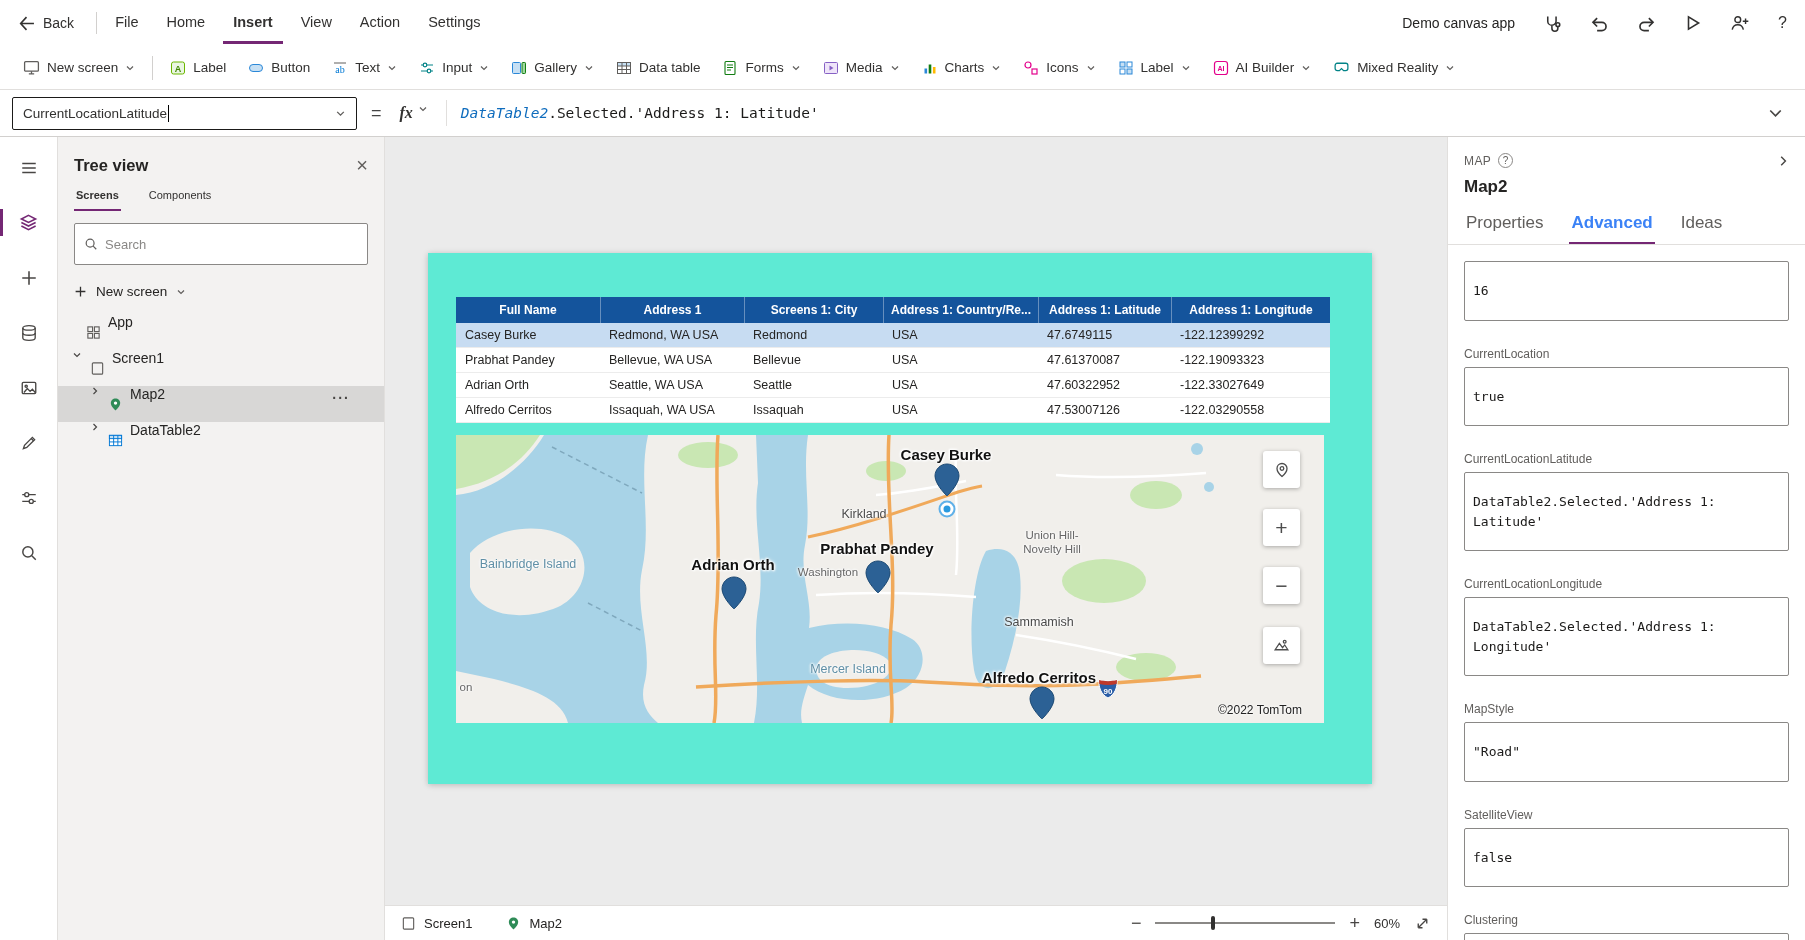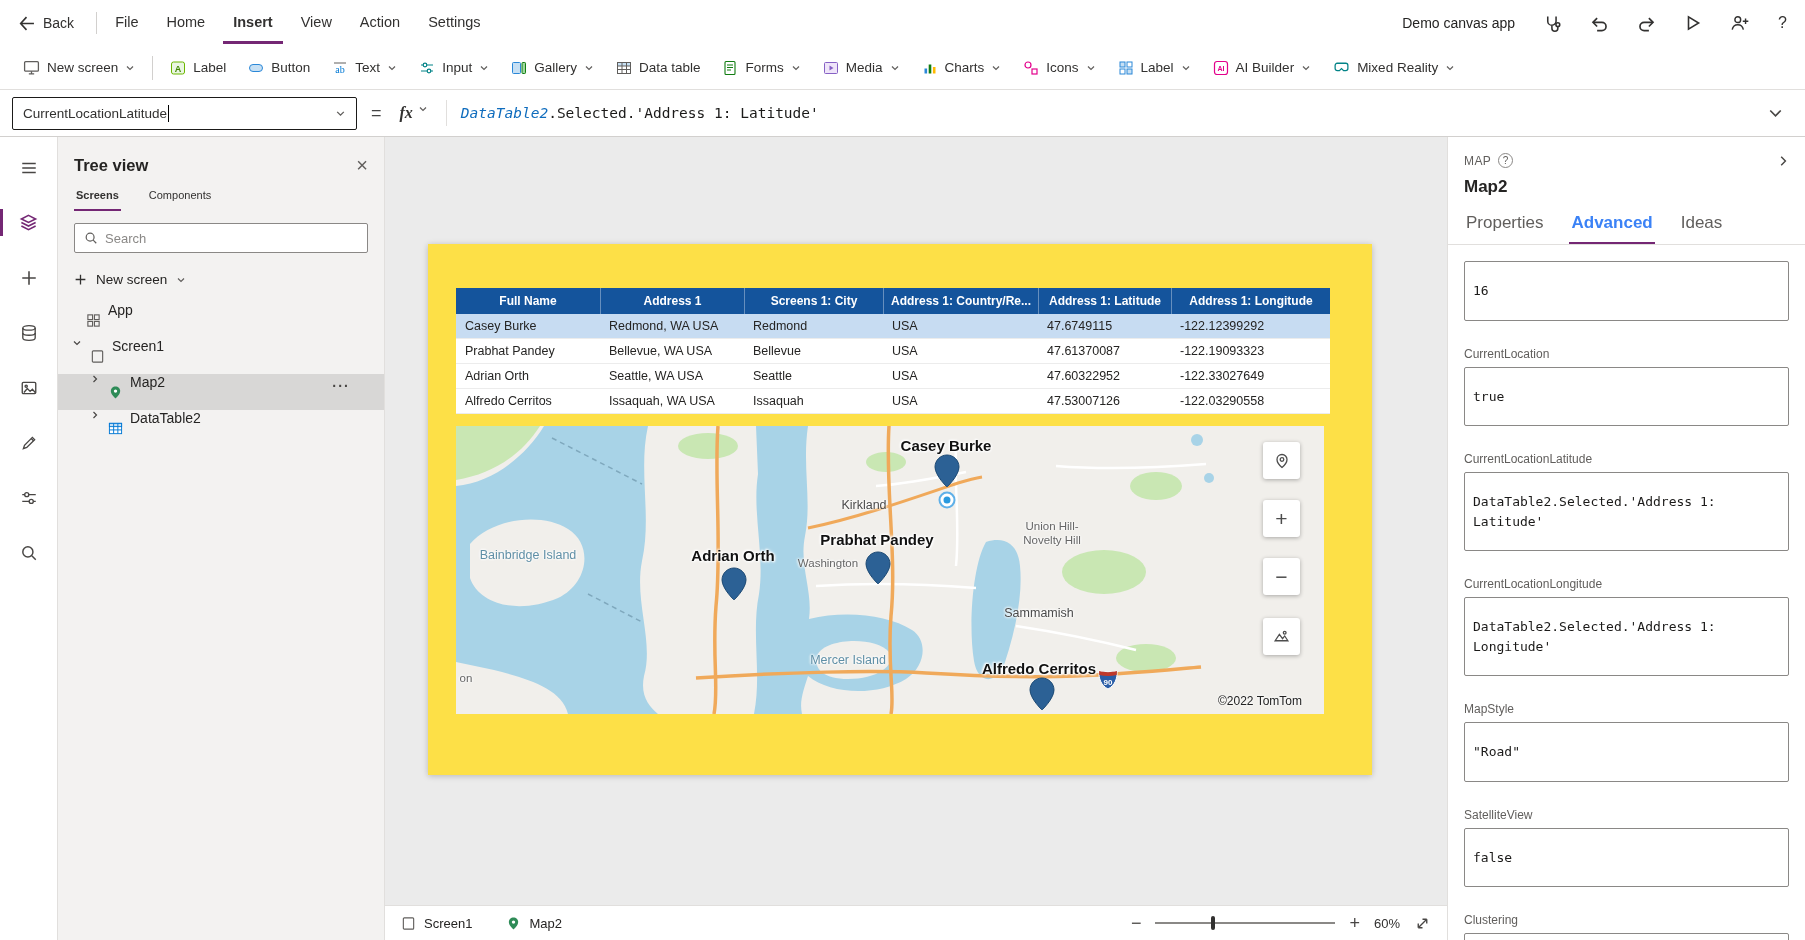--- a/index.html
+++ b/index.html
@@ -52,36 +52,36 @@
   .rail-btn.selected::before{content:"";position:absolute;left:0;top:14px;bottom:14px;width:3px;background:var(--accent)}
 
   
   .tree-panel{position:absolute;left:58px;top:137px;width:327px;bottom:0;background:#f3f2f1;border-right:1px solid var(--brd)}
   .tp-header{display:flex;align-items:center;justify-content:space-between;padding:18px 16px 6px}
   .tp-title{font-size:16.5px;font-weight:700;color:#252423}
   .tp-close{font-size:20px;color:#605e5c;cursor:pointer;line-height:1}
   .tp-tabs{display:flex;gap:26px;padding:0 16px;margin-top:2px}
   .tp-tab{font-size:11px;color:var(--txt);padding:6px 2px 8px;cursor:pointer;border-bottom:2px solid transparent}
   .tp-tab.active{font-weight:600;border-bottom-color:var(--accent)}
-  .tp-search{margin:12px 16px 10px;height:30px;background:#fff;border:1px solid #8a8886;border-radius:2px;display:flex;align-items:center;padding:0 9px;gap:7px}
+  .tp-search{margin:12px 16px 10px;height:42px;background:#fff;border:1px solid #8a8886;border-radius:2px;display:flex;align-items:center;padding:0 9px;gap:7px}
   .tp-search input{border:none;outline:none;flex:1;font-size:13px;background:transparent;font-family:"Liberation Sans",sans-serif;color:#323130}
   .tp-search input::placeholder{color:#8a8886}
   .tp-newscreen{display:flex;align-items:center;gap:9px;padding:9px 16px;font-size:13.5px;cursor:pointer;color:#252423}
   .tree{margin-top:6px}
   .tree-row{height:36px;display:flex;gap:7px;font-size:14px;cursor:pointer;color:#252423}
   .tree-row.selected{background:#d8d7d6}
   .tree-row .more{margin-left:auto;margin-right:34px;letter-spacing:2px;font-weight:700;color:#484644}
   .pl-app{padding-left:28px}
   .pl-screen{padding-left:13px}
   .pl-child{padding-left:31px}
   .tw-chev{color:#484644;width:12px;display:flex;justify-content:center}
 
   
   .canvas-area{position:absolute;left:385px;top:137px;width:1062px;height:768px;background:#ebebeb;overflow:hidden}
-  .app-screen{position:absolute;left:43px;top:107px;width:944px;height:531px;background:#fde047;box-shadow:0 1px 6px rgba(0,0,0,.22)}
+  .app-screen{position:absolute;left:43px;top:116px;width:944px;height:531px;background:#5eead4;box-shadow:0 1px 6px rgba(0,0,0,.22)}
 
   
   .data-table{position:absolute;left:28px;top:44px;width:874px;font-size:12.5px}
   .dt-header{display:flex;background:#14549c;color:#fff;height:26px;font-size:12px;font-weight:700;align-items:stretch}
   .dt-hcell{display:flex;align-items:center;justify-content:center;text-align:center;border-left:1px solid rgba(255,255,255,.35);overflow:hidden;white-space:nowrap;padding:0 4px}
   .dt-hcell:first-child{border-left:none}
   .dt-row{display:flex;height:25px;align-items:center;background:#fff;border-bottom:1px solid #ececec;cursor:pointer}
   .dt-row.selected{background:#c7dcf2}
   .dt-cell{padding:0 9px;white-space:nowrap;overflow:hidden;color:#252423}
   .c0{width:144px}.c1{width:144px}.c2{width:139px}.c3{width:155px}.c4{width:133px}.c5{width:159px}

